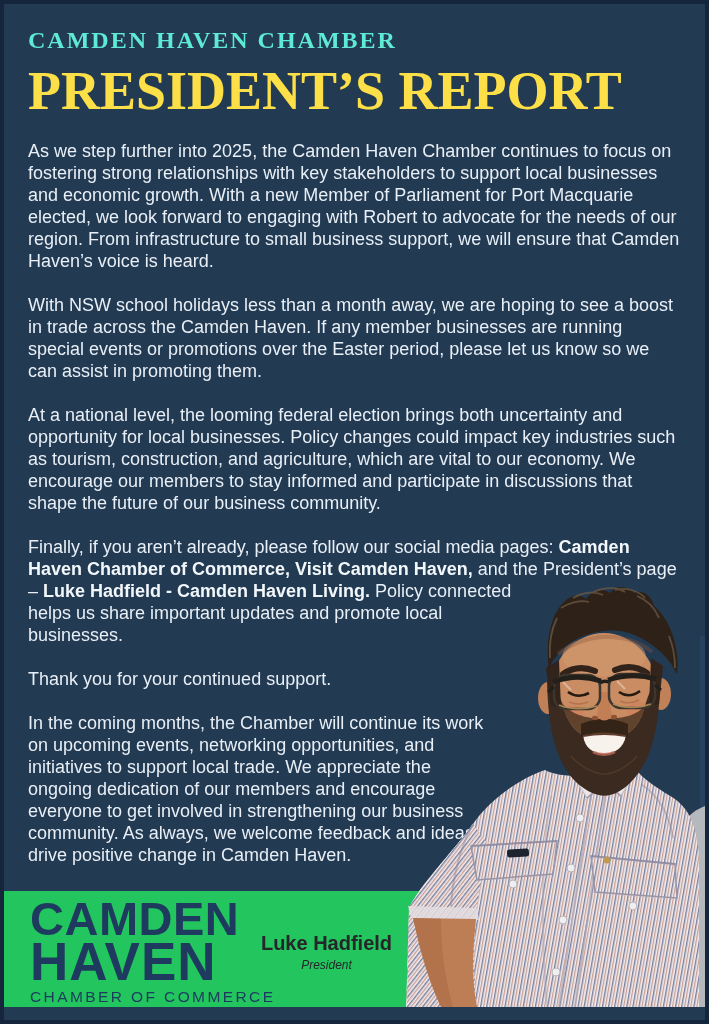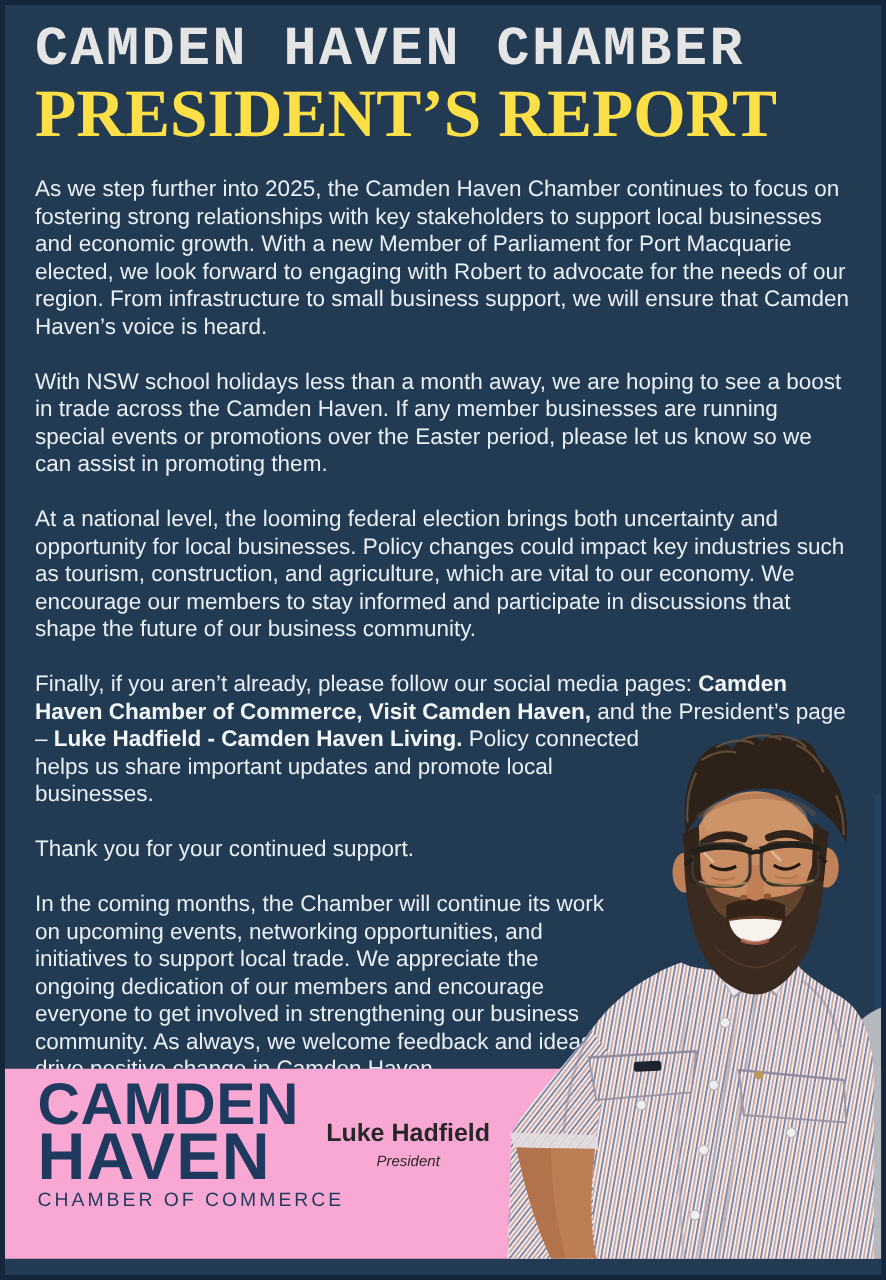--- a/index.html
+++ b/index.html
@@ -11,26 +11,26 @@
     border:4px solid #15263c;
     overflow:hidden;
     font-family:"Liberation Sans", sans-serif;
   }
   .content {
     position:absolute;
     left:24px; right:24px; top:18px;
     z-index:1;
   }
   .kicker {
-    font-family:Liberation Mono, monospace;
+    font-family:Liberation Serif, serif;
     font-weight:bold;
-    font-size:44px;
+    font-size:24px;
     line-height:36px;
     letter-spacing:2px;
-    color:#e5e5e5;
+    color:#5eead4;
   }
   .title {
     font-family:"Liberation Serif", serif;
     font-weight:bold;
     font-size:54px;
     line-height:54px;
     letter-spacing:0px;
     color:#fde047;
     margin-top:6px;
   }
@@ -49,22 +49,22 @@
   .photo {
     position:absolute;
     left:397px; top:552px;
     width:304px; height:451px;
     z-index:3;
     pointer-events:none;
   }
   .footer {
     position:absolute;
     left:0; right:0; bottom:13px;
-    height:152px;
-    background:#f9a8d4;
+    height:116px;
+    background:#22c55e;
     z-index:2;
   }
   .logo {
     position:absolute;
     left:26px; top:8px;
     color:#1e3a5f;
   }
   .logo-line1 {
     font-weight:bold; font-size:47px; line-height:40px; letter-spacing:0.5px;
   }

